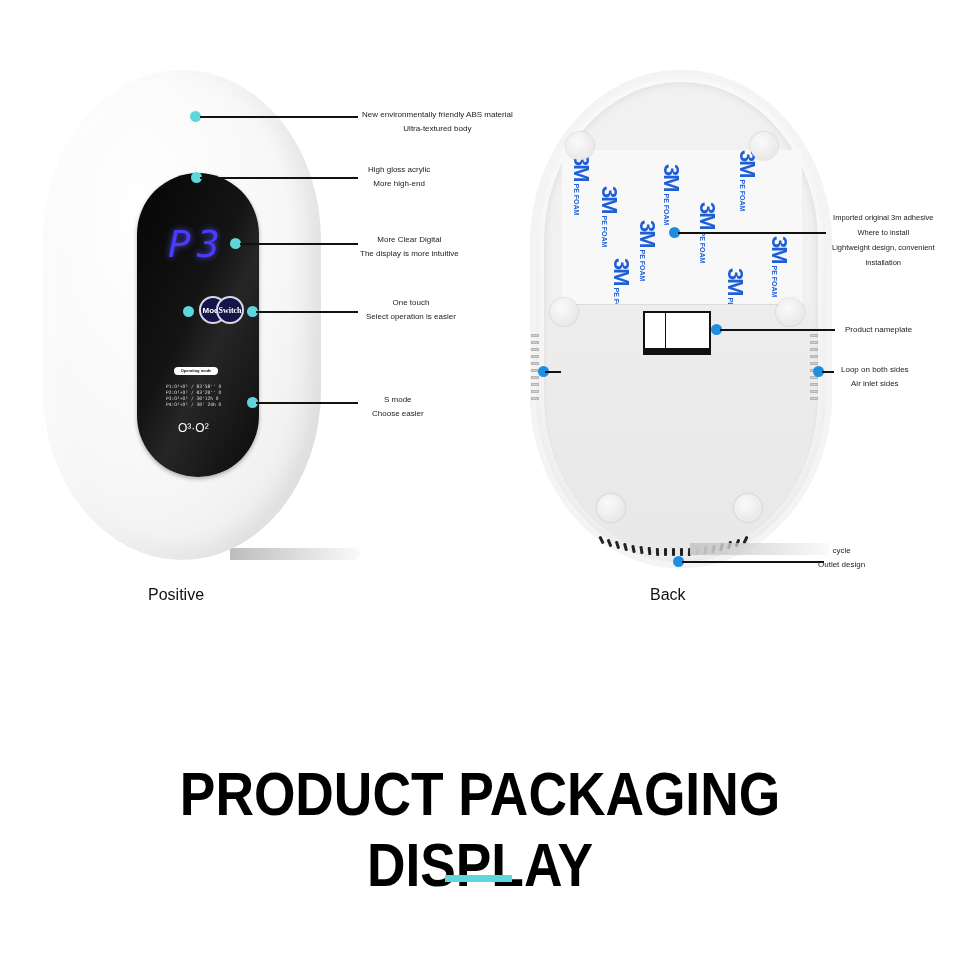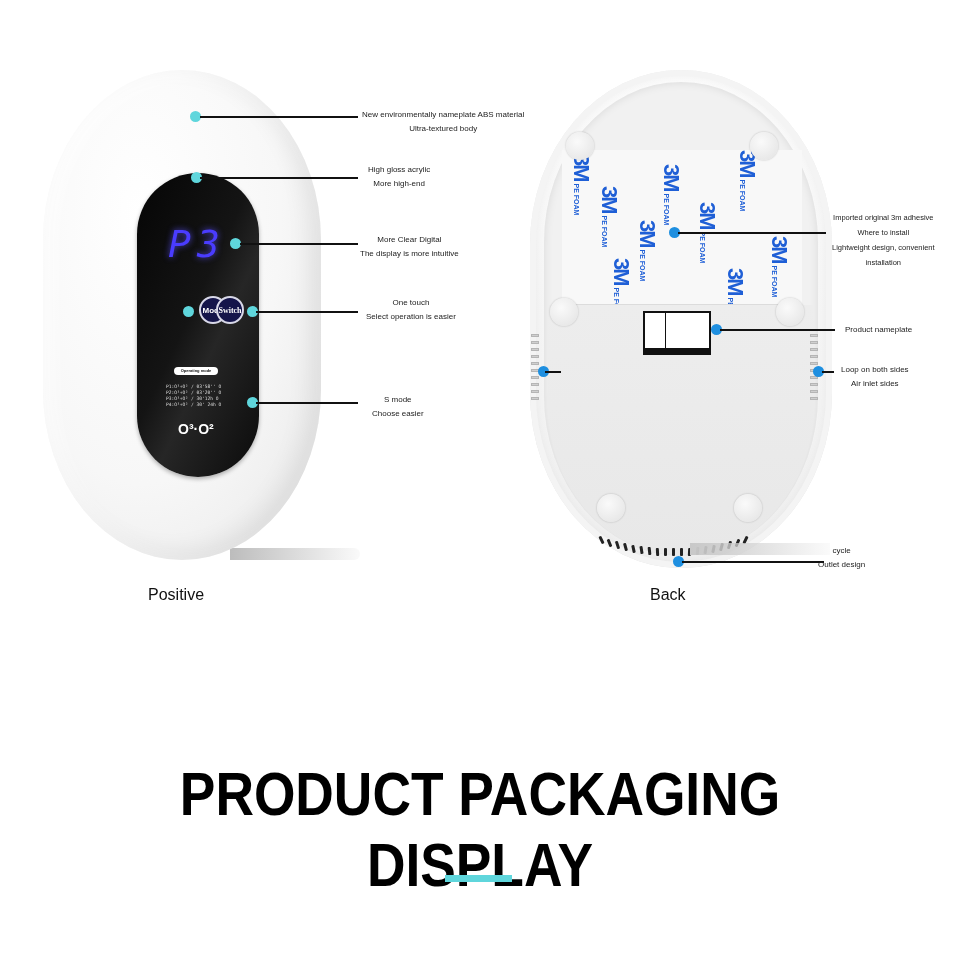--- a/index.html
+++ b/index.html
@@ -39,21 +39,21 @@
   .mode-btn { left: 152px; top: 296px; margin-left: 47px; }
   .switch-btn { left: 216px; top: 296px; font-family: Liberation Serif, serif; }
   .op-mode-pill {
     position: absolute; left: 174px; top: 367px; width: 44px; height: 8px;
     border-radius: 4px; background: #ffffff; color: #111;
     font-size: 4px; font-weight: bold; text-align: center; line-height: 8px;
   }
   .mode-table { position: absolute; left: 166px; top: 384px; width: 70px; }
   .mode-row { font-size: 4.6px; color: #ddd; line-height: 6px; white-space: nowrap; font-family: "DejaVu Sans Mono", monospace; }
   .o3o2 {
-    position: absolute; left: 178px; top: 421px; font-size: 14px; color: #ffffff; font-weight: bold;
+    position: absolute; left: 178px; top: 421px; font-size: 12px; color: #ffffff;
   }
 
   
   .back-outer {
     position: absolute; left: 530px; top: 70px; width: 302px; height: 498px;
     border-radius: 151px / 175px;
     background: linear-gradient(180deg, #fbfbfb 0%, #efefef 100%);
     box-shadow: inset 0 0 0 6px #f4f4f4, inset 0 0 14px rgba(0,0,0,0.12);
   }
   .back-inner {
@@ -129,21 +129,21 @@
   <div class="mode-row">P1:O³+O² / 03'58'' O</div>
   <div class="mode-row">P2:O³+O² / 03'20'' O</div>
   <div class="mode-row">P3:O³+O² / 30'12h O</div>
   <div class="mode-row">P4:O³+O² / 30'  24h O</div>
 </div>
 <div class="o3o2">O³·O²</div>
 
 <div class="dot" style="left:190px;top:111px"></div>
 <div class="leader" style="left:200px;top:116px;width:158px"></div>
 <div class="callout" style="left:362px;top:108px">
-  <div>New environmentally nameplate ABS material</div>
+  <div>New environmentally friendly ABS material</div>
   <div>Ultra-textured body</div>
 </div>
 
 <div class="dot" style="left:191px;top:172px"></div>
 <div class="leader" style="left:200px;top:177px;width:158px"></div>
 <div class="callout" style="left:368px;top:163px">
   <div>High gloss acrylic</div>
   <div>More high-end</div>
 </div>
 

